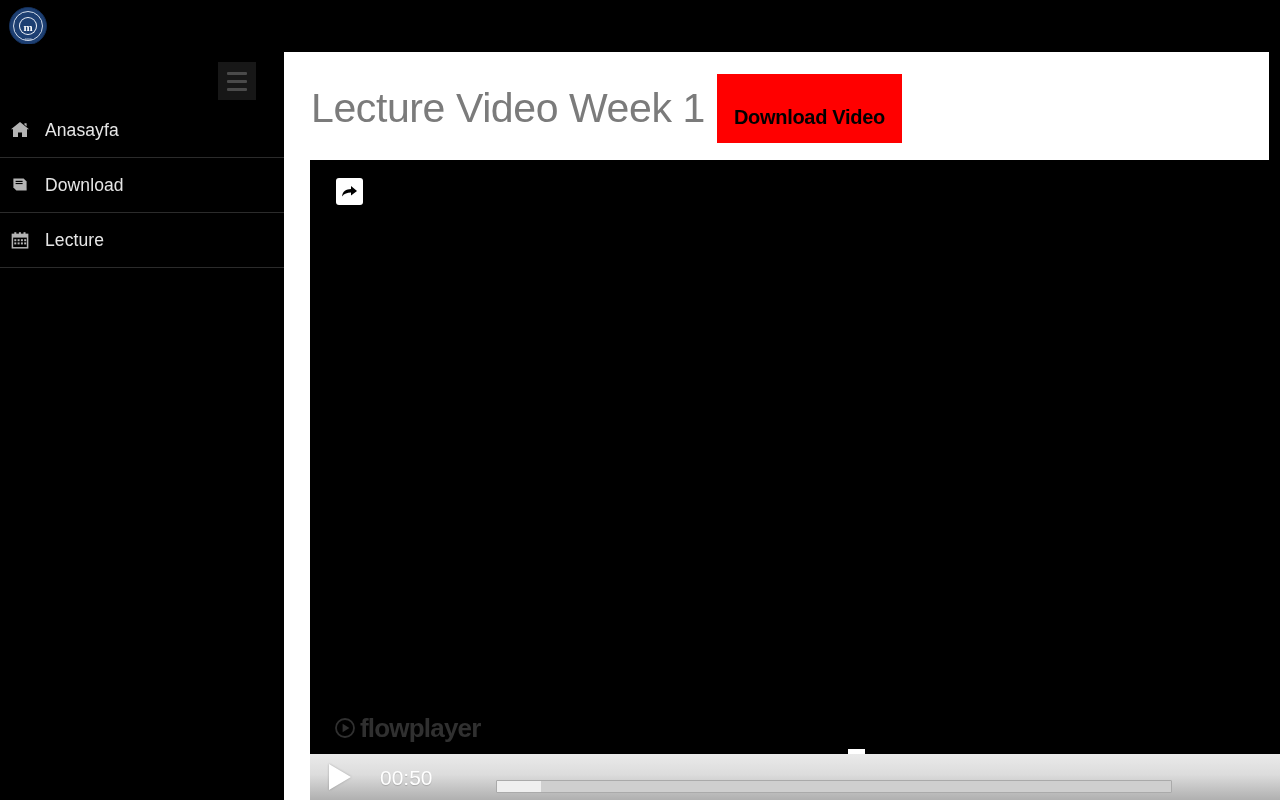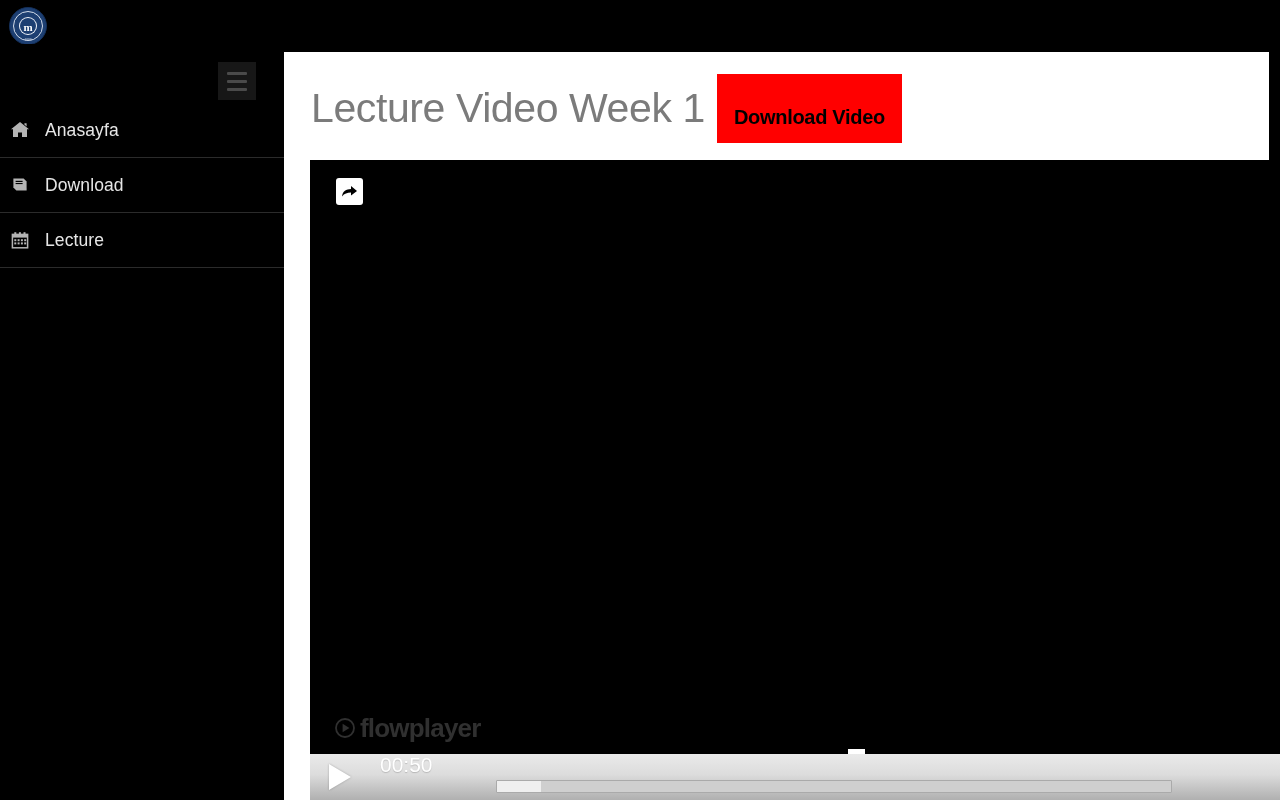--- a/index.html
+++ b/index.html
@@ -119,21 +119,21 @@
     color: #303030; font-size: 26px; font-weight: bold;
     letter-spacing: -0.8px; line-height: 1;
     font-family: "Liberation Sans", sans-serif;
   }
 
   
   .controls {
     position: absolute; left: 0; bottom: 0;
     width: 970px; height: 46px;
     background: linear-gradient(to bottom, #eaeaea 0%, #dcdcdc 45%, #c6c6c6 72%, #b0b0b0 100%);
-    display: flex; 
+    display: flex; align-items: center;
   }
   .play-btn {
     width: 60px; height: 46px;
     display: flex; align-items: center; justify-content: center;
     cursor: pointer;
   }
   .play-tri {
     width: 0; height: 0;
     border-left: 22px solid #ffffff;
     border-top: 13px solid transparent;

